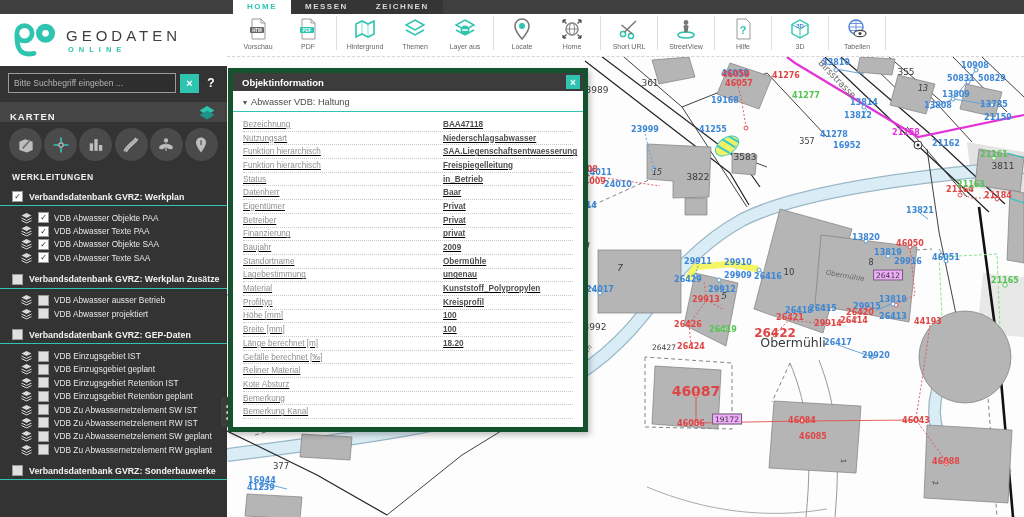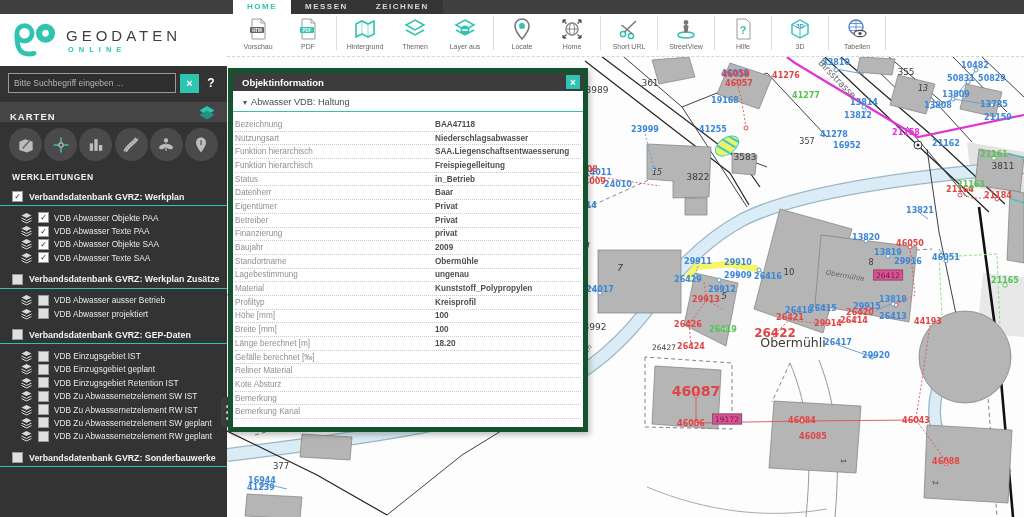--- a/index.html
+++ b/index.html
@@ -51,30 +51,30 @@
 
   
   .drag-handle{position:absolute;left:221px;top:397px;width:12px;height:30px;background:#3d3d3d;z-index:36;border-radius:0 2px 2px 0;
                display:flex;flex-direction:column;align-items:center;justify-content:center;gap:3px;cursor:pointer;}
   .drag-handle i{width:3px;height:3px;border-radius:50%;background:#cfcfcf;}
 
   
   .map{position:absolute;left:227px;top:57px;width:797px;height:460px;background:#fdfdfd;overflow:hidden;z-index:10;}
   .map svg{position:absolute;left:0;top:0;}
   .mlab{position:absolute;white-space:nowrap;transform:translate(-50%,-50%);font-family:"DejaVu Sans",sans-serif;}
-  .mlab.box{background:#ec4899;border:1px solid #666;padding:0 2px;}
+  .mlab.box{background:#f0abfc;border:1px solid #666;padding:0 2px;}
 
   
   .popup{position:absolute;left:228px;top:68px;width:350px;z-index:50;background:#fff;border:5px solid #14532d;box-shadow:2px 3px 6px rgba(0,0,0,.25);}
   .popup-title{height:18px;background:#3c3c3c;color:#fff;display:flex;align-items:center;justify-content:space-between;padding:0 3px 0 9px;}
   .popup-title span{font-size:9.5px;font-weight:bold;}
   .popup-close{width:14px;height:14px;background:#2ec4b0;color:#fff;font-size:10px;font-weight:bold;display:flex;align-items:center;justify-content:center;cursor:pointer;}
   .popup-section{padding:6px 10px 4px;font-size:9.2px;color:#4a4a4a;border-bottom:1px solid #2ec4b0;cursor:pointer;}
   .popup-section .tri{font-size:8px;color:#555;margin-right:4px;}
-  .popup-rows{padding:6px 2px 8px;}
+  .popup-rows{padding:6px 10px 8px;text-decoration:underline;}
   .prow{display:flex;height:12.7px;align-items:center;border-bottom:1px dotted #c9c9c9;}
   .plab{width:200px;font-size:8.2px;color:#8f8f8f;flex:none;}
   .pval{font-size:8.2px;font-weight:bold;color:#4e4e4e;}
 </style>
 </head>
 <body>
 
 <div class="map">
   <svg width="797" height="460" viewBox="0 0 797 460">
 
@@ -247,21 +247,21 @@
       <span class="mlab " style="left:354px;top:301px;color:#666666;font-size:6.5px;font-weight:normal;font-style:italic;transform:translate(-50%,-50%) rotate(-52deg);">Mühlbach</span>
       <span class="mlab " style="left:610px;top:22px;color:#666666;font-size:9px;font-weight:normal;font-style:normal;transform:translate(-50%,-50%) rotate(46deg);">Birsstrasse</span>
       <span class="mlab " style="left:508px;top:16px;color:#3d87d6;font-size:8px;font-weight:bold;font-style:normal;transform:translate(-50%,-50%);">46058</span>
       <span class="mlab " style="left:465px;top:43px;color:#3d87d6;font-size:8px;font-weight:bold;font-style:normal;transform:translate(-50%,-50%);margin-left:33px;">19168</span>
       <span class="mlab " style="left:418px;top:72px;color:#3d87d6;font-size:8px;font-weight:bold;font-style:normal;transform:translate(-50%,-50%);">23999</span>
       <span class="mlab " style="left:486px;top:72px;color:#3d87d6;font-size:8px;font-weight:bold;font-style:normal;transform:translate(-50%,-50%);">41255</span>
       <span class="mlab " style="left:371px;top:115px;color:#3d87d6;font-size:8px;font-weight:bold;font-style:normal;transform:translate(-50%,-50%);">24011</span>
       <span class="mlab " style="left:391px;top:127px;color:#3d87d6;font-size:8px;font-weight:bold;font-style:normal;transform:translate(-50%,-50%);">24010</span>
       <span class="mlab " style="left:356px;top:148px;color:#3d87d6;font-size:8px;font-weight:bold;font-style:normal;transform:translate(-50%,-50%);">24014</span>
       <span class="mlab " style="left:609px;top:5px;color:#3d87d6;font-size:8px;font-weight:bold;font-style:normal;transform:translate(-50%,-50%);">33810</span>
-      <span class="mlab " style="left:748px;top:8px;color:#3d87d6;font-size:8px;font-weight:bold;font-style:normal;transform:translate(-50%,-50%);">10482</span>
+      <span class="mlab " style="left:748px;top:8px;color:#3d87d6;font-size:8px;font-weight:bold;font-style:normal;transform:translate(-50%,-50%);">10908</span>
       <span class="mlab " style="left:734px;top:21px;color:#3d87d6;font-size:8px;font-weight:bold;font-style:normal;transform:translate(-50%,-50%);">50831</span>
       <span class="mlab " style="left:765px;top:21px;color:#3d87d6;font-size:8px;font-weight:bold;font-style:normal;transform:translate(-50%,-50%);">50829</span>
       <span class="mlab " style="left:729px;top:37px;color:#3d87d6;font-size:8px;font-weight:bold;font-style:normal;transform:translate(-50%,-50%);">13809</span>
       <span class="mlab " style="left:711px;top:48px;color:#3d87d6;font-size:8px;font-weight:bold;font-style:normal;transform:translate(-50%,-50%);">13808</span>
       <span class="mlab " style="left:767px;top:47px;color:#3d87d6;font-size:8px;font-weight:bold;font-style:normal;transform:translate(-50%,-50%);">13785</span>
       <span class="mlab " style="left:637px;top:45px;color:#3d87d6;font-size:8px;font-weight:bold;font-style:normal;transform:translate(-50%,-50%);">13814</span>
       <span class="mlab " style="left:631px;top:58px;color:#3d87d6;font-size:8px;font-weight:bold;font-style:normal;transform:translate(-50%,-50%);">13812</span>
       <span class="mlab " style="left:771px;top:60px;color:#3d87d6;font-size:8px;font-weight:bold;font-style:normal;transform:translate(-50%,-50%);">21159</span>
       <span class="mlab " style="left:719px;top:86px;color:#3d87d6;font-size:8px;font-weight:bold;font-style:normal;transform:translate(-50%,-50%);">21162</span>
       <span class="mlab " style="left:607px;top:77px;color:#3d87d6;font-size:8px;font-weight:bold;font-style:normal;transform:translate(-50%,-50%);">41278</span>
@@ -653,20 +653,31 @@
         </div>
         <div class="litem">
         <span class="stack-icon">
             <svg width="13" height="12" viewBox="0 0 12 12">
               <path d="M6,1 L11,3.5 L6,6 L1,3.5 Z" fill="#d8d8d8"></path>
               <path d="M1,6 L6,8.5 L11,6" stroke="#d8d8d8" fill="none"></path>
               <path d="M1,8.5 L6,11 L11,8.5" stroke="#d8d8d8" fill="none"></path>
             </svg>
           </span>
         <span class="cb " style="margin-left:5px"></span>
+        <span class="llabel">VDB Einzugsgebiet Retention geplant</span>
+        </div>
+        <div class="litem">
+        <span class="stack-icon">
+            <svg width="13" height="12" viewBox="0 0 12 12">
+              <path d="M6,1 L11,3.5 L6,6 L1,3.5 Z" fill="#d8d8d8"></path>
+              <path d="M1,6 L6,8.5 L11,6" stroke="#d8d8d8" fill="none"></path>
+              <path d="M1,8.5 L6,11 L11,8.5" stroke="#d8d8d8" fill="none"></path>
+            </svg>
+          </span>
+        <span class="cb " style="margin-left:5px"></span>
         <span class="llabel">VDB Zu Abwassernetzelement SW IST</span>
         </div>
         <div class="litem">
         <span class="stack-icon">
             <svg width="13" height="12" viewBox="0 0 12 12">
               <path d="M6,1 L11,3.5 L6,6 L1,3.5 Z" fill="#d8d8d8"></path>
               <path d="M1,6 L6,8.5 L11,6" stroke="#d8d8d8" fill="none"></path>
               <path d="M1,8.5 L6,11 L11,8.5" stroke="#d8d8d8" fill="none"></path>
             </svg>
           </span>

